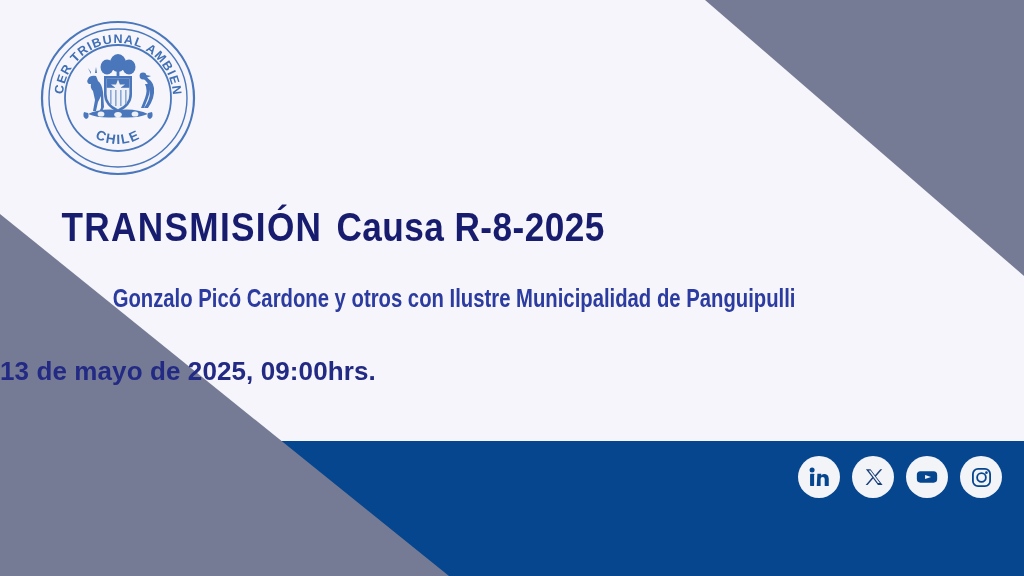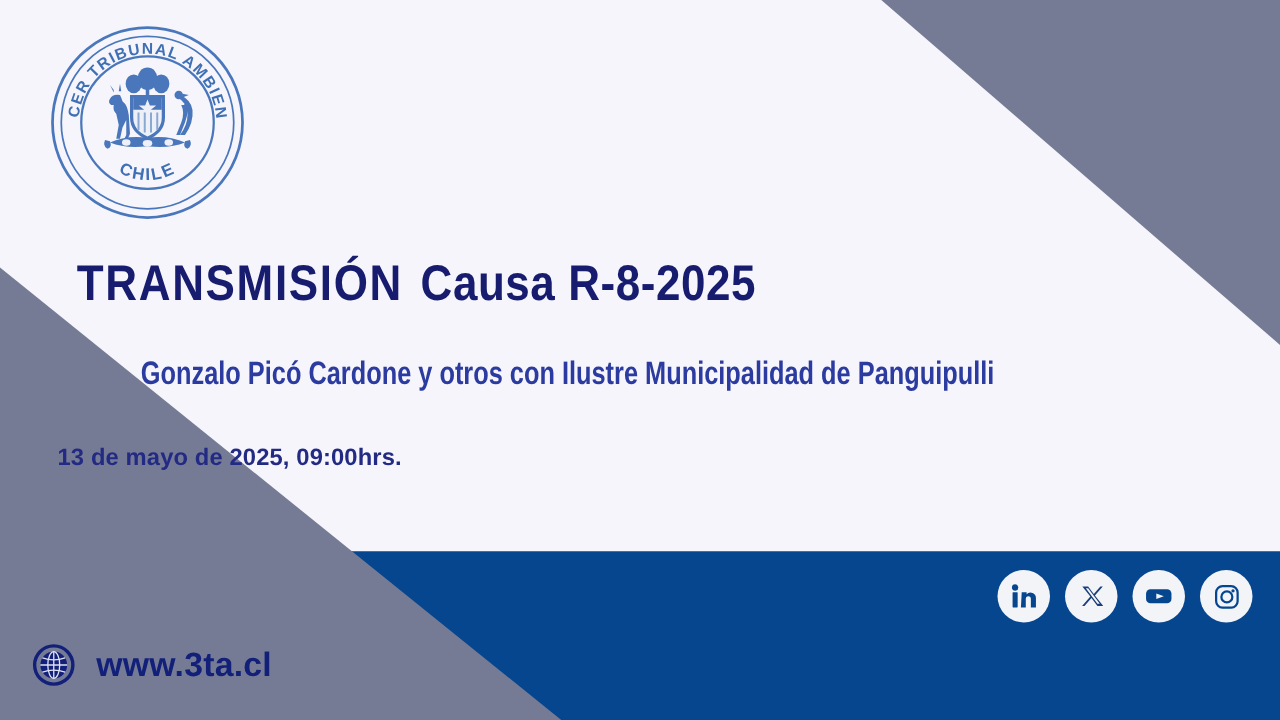--- a/index.html
+++ b/index.html
@@ -60,27 +60,26 @@
     font-size: 26px;
     font-weight: 600;
     color: #2b3ba0;
     transform: scaleX(0.78);
     margin: 34px 0 0 0;
     line-height: 1.15;
     white-space: nowrap;
   }
 
   .datetime {
-    font-size: 19px;
+    font-size: 26px;
     font-weight: 600;
     color: #232a84;
     margin: 42px 0 0 0;
     letter-spacing: 0.1px;
     white-space: nowrap;
-    padding-left: 46px;
   }
 
   
   .social-row {
     position: absolute;
     right: 22px;
     top: 456px;
     display: flex;
     gap: 12px;
     align-items: center;
@@ -223,28 +222,14 @@
 
     <a class="social-btn">
       <svg viewBox="0 0 32 32" width="25" height="25">
         <rect x="5" y="5" width="22" height="22" rx="6.6" fill="none" stroke="#06468f" stroke-width="2.3"></rect>
         <circle cx="16" cy="16" r="5.6" fill="none" stroke="#06468f" stroke-width="2.3"></circle>
         <circle cx="22.3" cy="9.8" r="1.7" fill="#06468f"></circle>
       </svg>
     </a>
   </div>
 
-  <div class="site-row">
-    <svg viewBox="0 0 40 40" width="34" height="34">
-      <circle cx="20" cy="20" r="18" fill="none" stroke="#12207a" stroke-width="3.2"></circle>
-      <circle cx="20" cy="20" r="12.6" fill="#12207a"></circle>
-      <g stroke="#dfe1ef" stroke-width="1.25" fill="none">
-        <ellipse cx="20" cy="20" rx="5.6" ry="12.6"></ellipse>
-        <line x1="20" y1="7.4" x2="20" y2="32.6"></line>
-        <line x1="7.4" y1="20" x2="32.6" y2="20"></line>
-        <path d="M 9.3,13.2 Q 20,17 30.7,13.2"></path>
-        <path d="M 9.3,26.8 Q 20,23 30.7,26.8"></path>
-      </g>
-    </svg>
-    <span class="site-url">www.3ta.cl</span>
-  </div>
 
 </div>
 
 </body></html>

